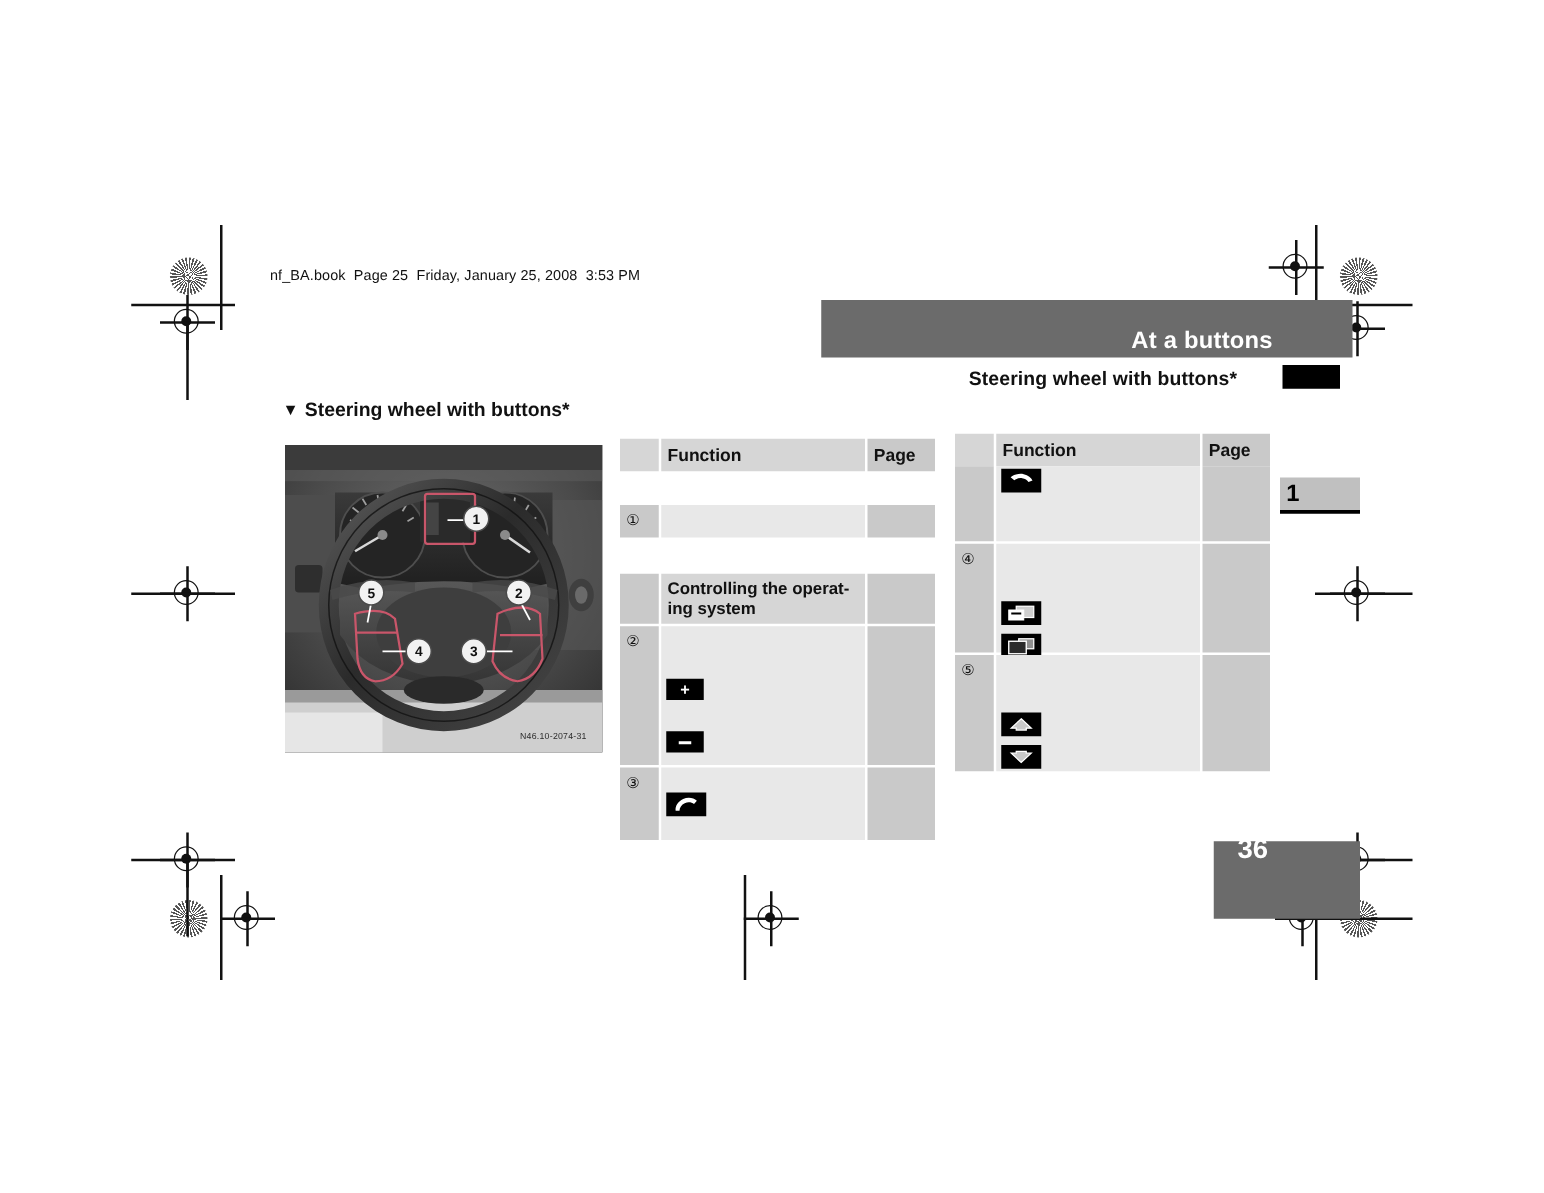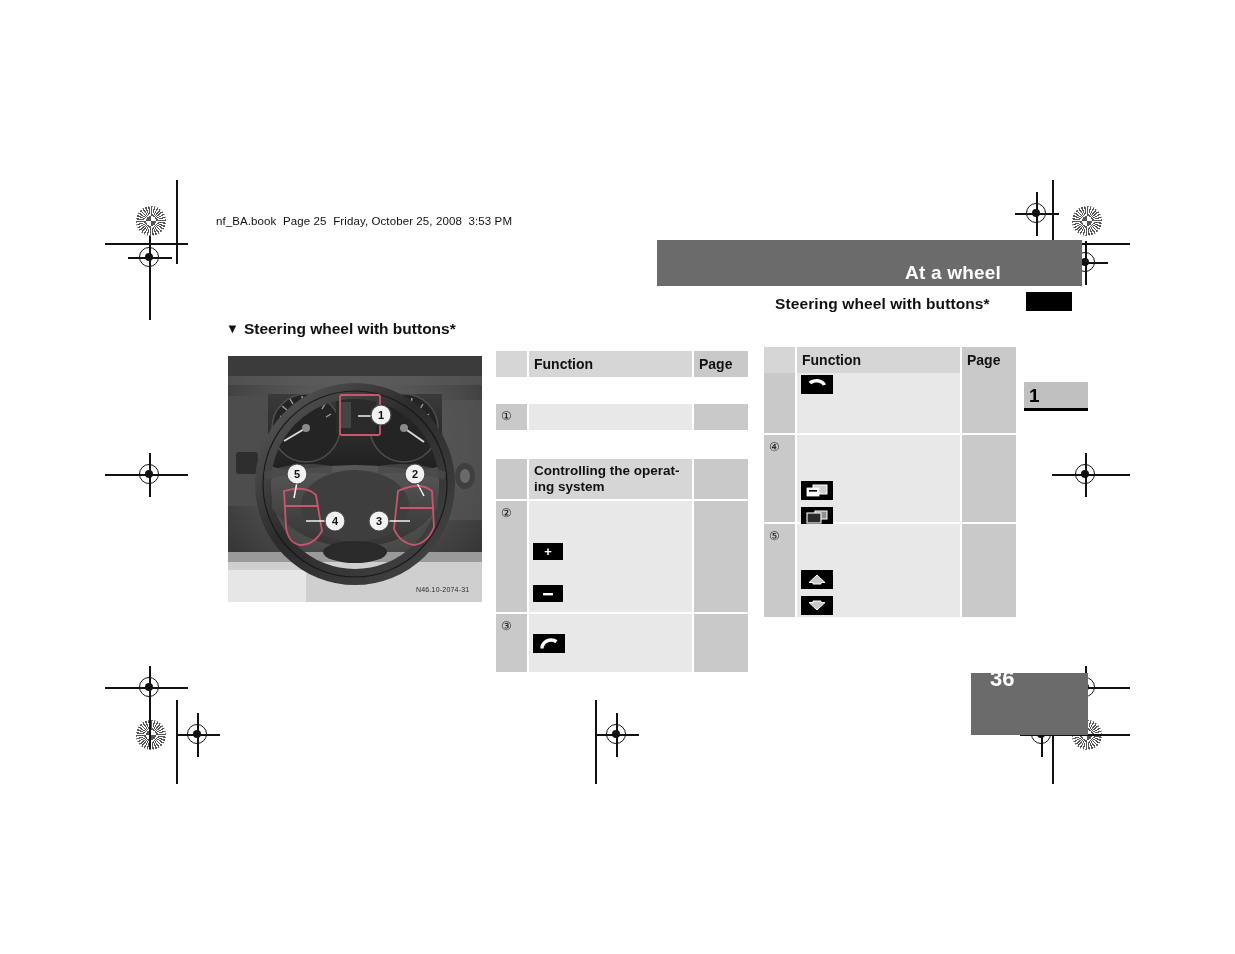--- a/index.html
+++ b/index.html
@@ -252,24 +252,24 @@
   <div class="trimline" style="left:105px;  top:687px;  width:83px;  height:1.5px;"></div>
   <div class="trimline" style="left:176px;  top:700px;  width:1.5px; height:84px;"></div>
   <div class="trimline" style="left:595px;  top:700px;  width:1.5px; height:84px;"></div>
   <div class="trimline" style="left:1052px; top:180px;  width:1.5px; height:84px;"></div>
   <div class="trimline" style="left:1052px; top:243px;  width:78px;  height:1.5px;"></div>
   <div class="trimline" style="left:1052px; top:474px;  width:78px;  height:1.5px;"></div>
   <div class="trimline" style="left:1052px; top:687px;  width:78px;  height:1.5px;"></div>
   <div class="trimline" style="left:1052px; top:700px;  width:1.5px; height:84px;"></div>
   <div class="trimline" style="left:1020px; top:734px;  width:110px; height:1.5px;"></div>
 
-  <div class="filestamp" style="left:216px; top:215px;">nf_BA.book  Page 25  Friday, October 25, 2008  3:53 PM</div>
+  <div class="filestamp" style="left:216px; top:215px;">nf_BA.book  Page 25  Friday, January 25, 2008  3:53 PM</div>
 
   <div class="headband" style="left:657px; top:240px; width:425px; height:46px;"></div>
-  <div class="headband-title" style="left:905px; top:262px;">At a wheel</div>
+  <div class="headband-title" style="left:905px; top:262px;">At a buttons</div>
   <div class="subhead" style="left:775px; top:295px;">Steering wheel with buttons*</div>
   <div class="subhead-block" style="left:1026px; top:292px; width:46px; height:19px;"></div>
 
   <div class="chaptertab" style="left:1024px; top:382px; width:64px; height:27px;"></div>
   <div class="chaptertab-num" style="left:1029px; top:385px;">1</div>
   <div class="chaptertab-underline" style="left:1024px; top:408px; width:64px; height:3px;"></div>
 
   <div class="folio" style="left:971px; top:673px; width:117px; height:62px;"></div>
   <div class="folio-num" style="left:990px; top:666px;">36</div>
 

